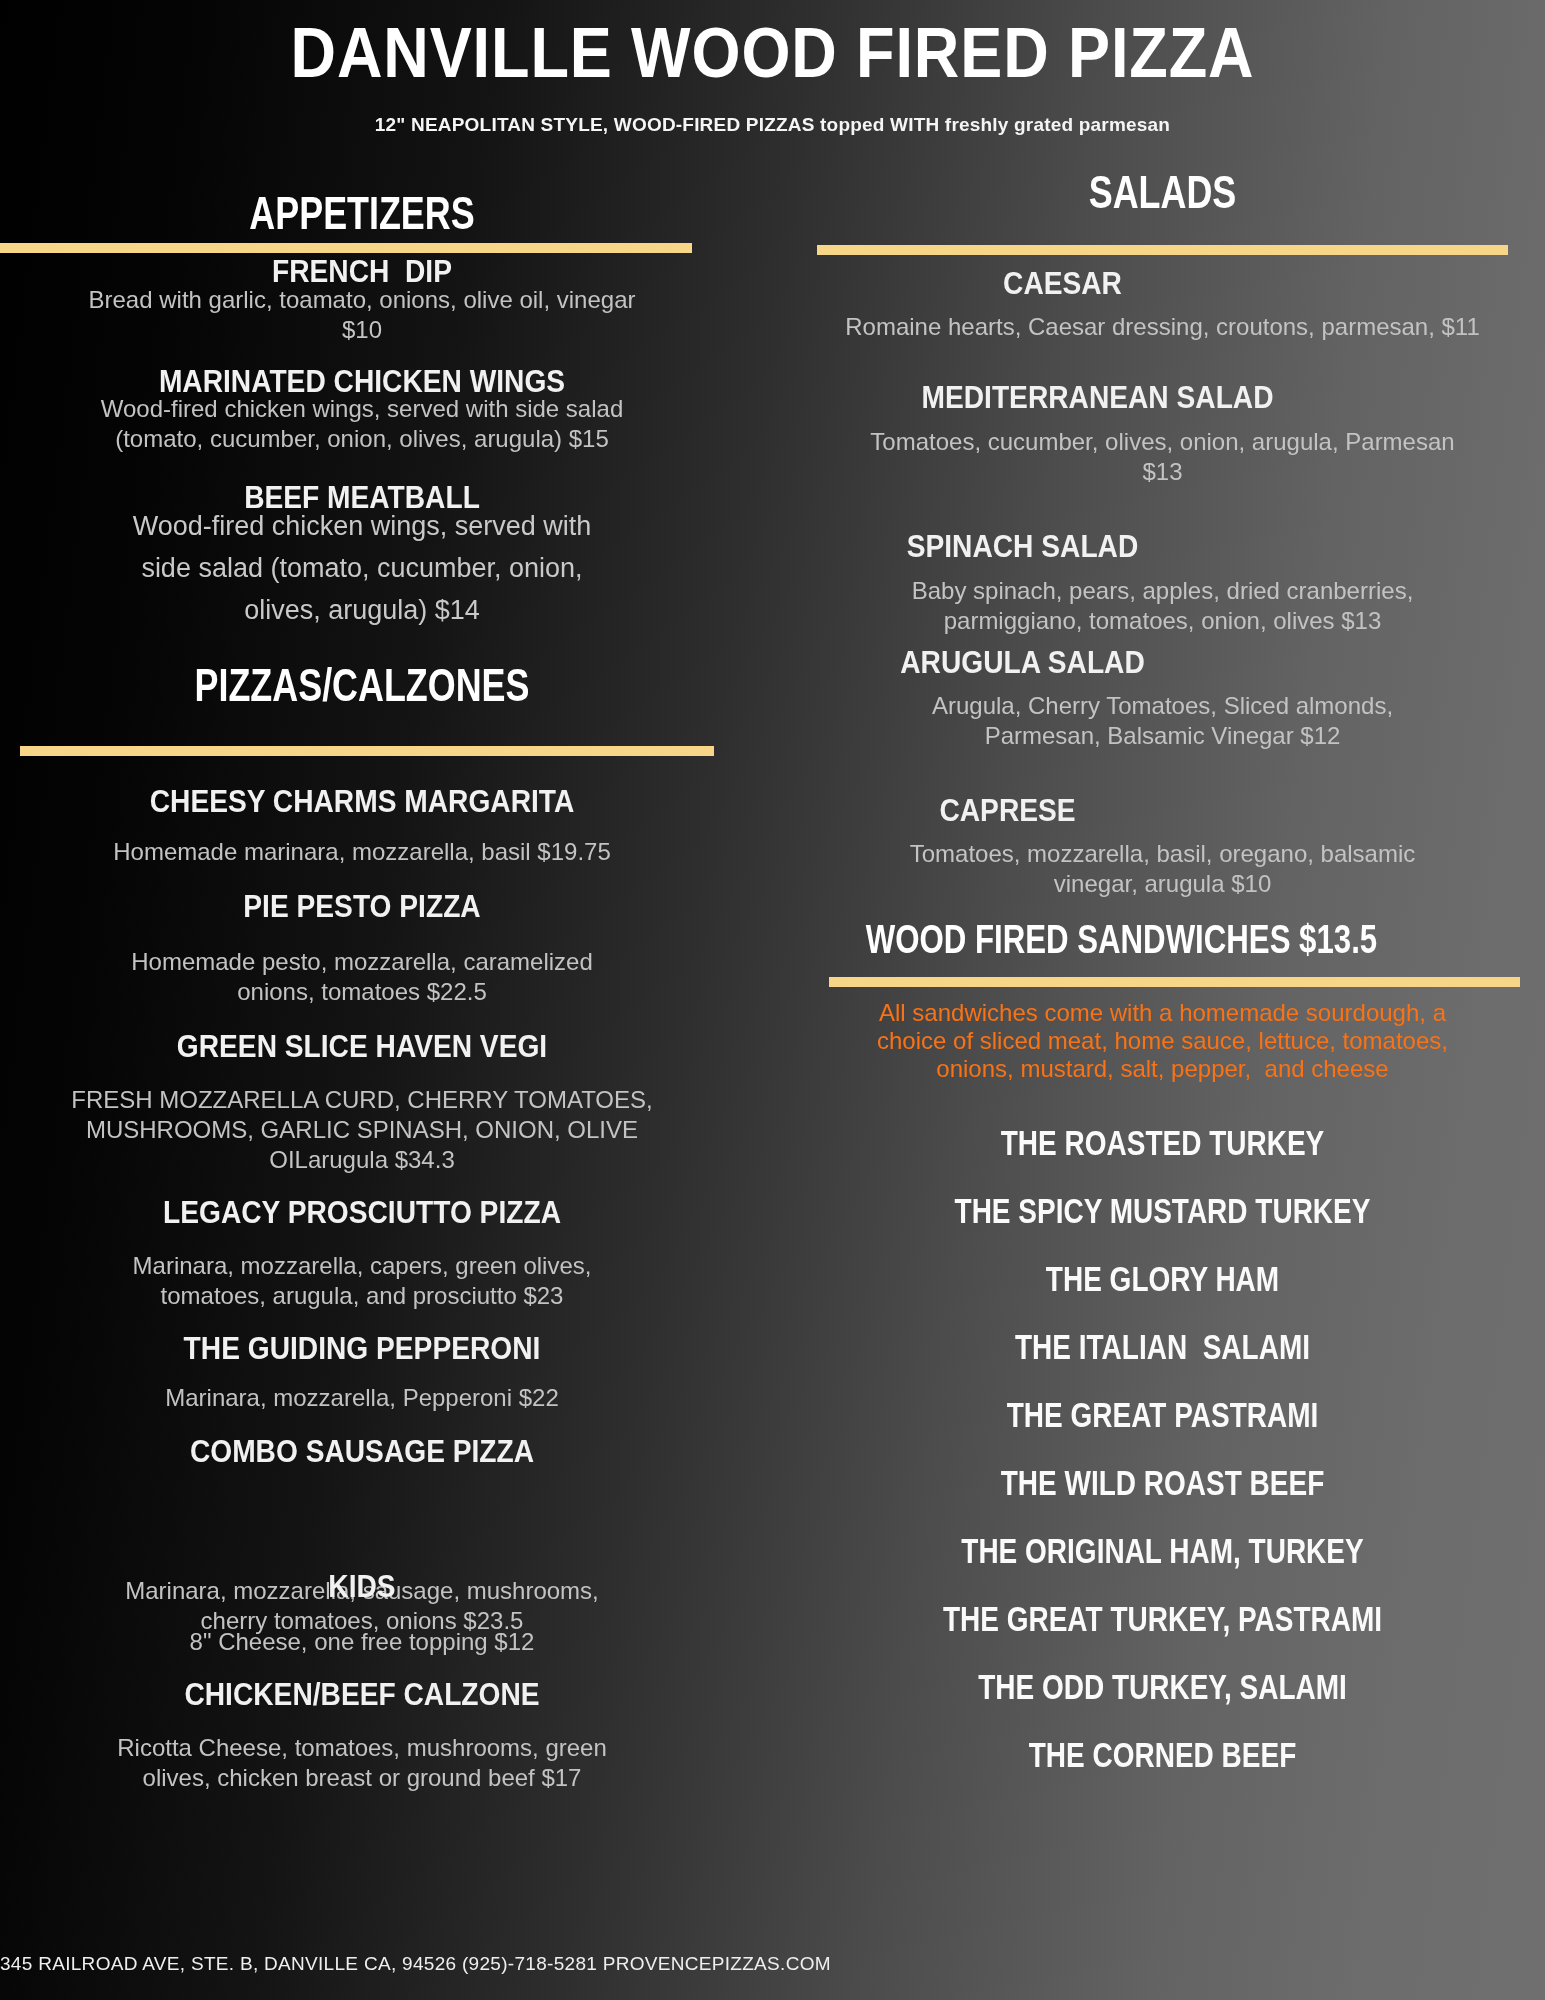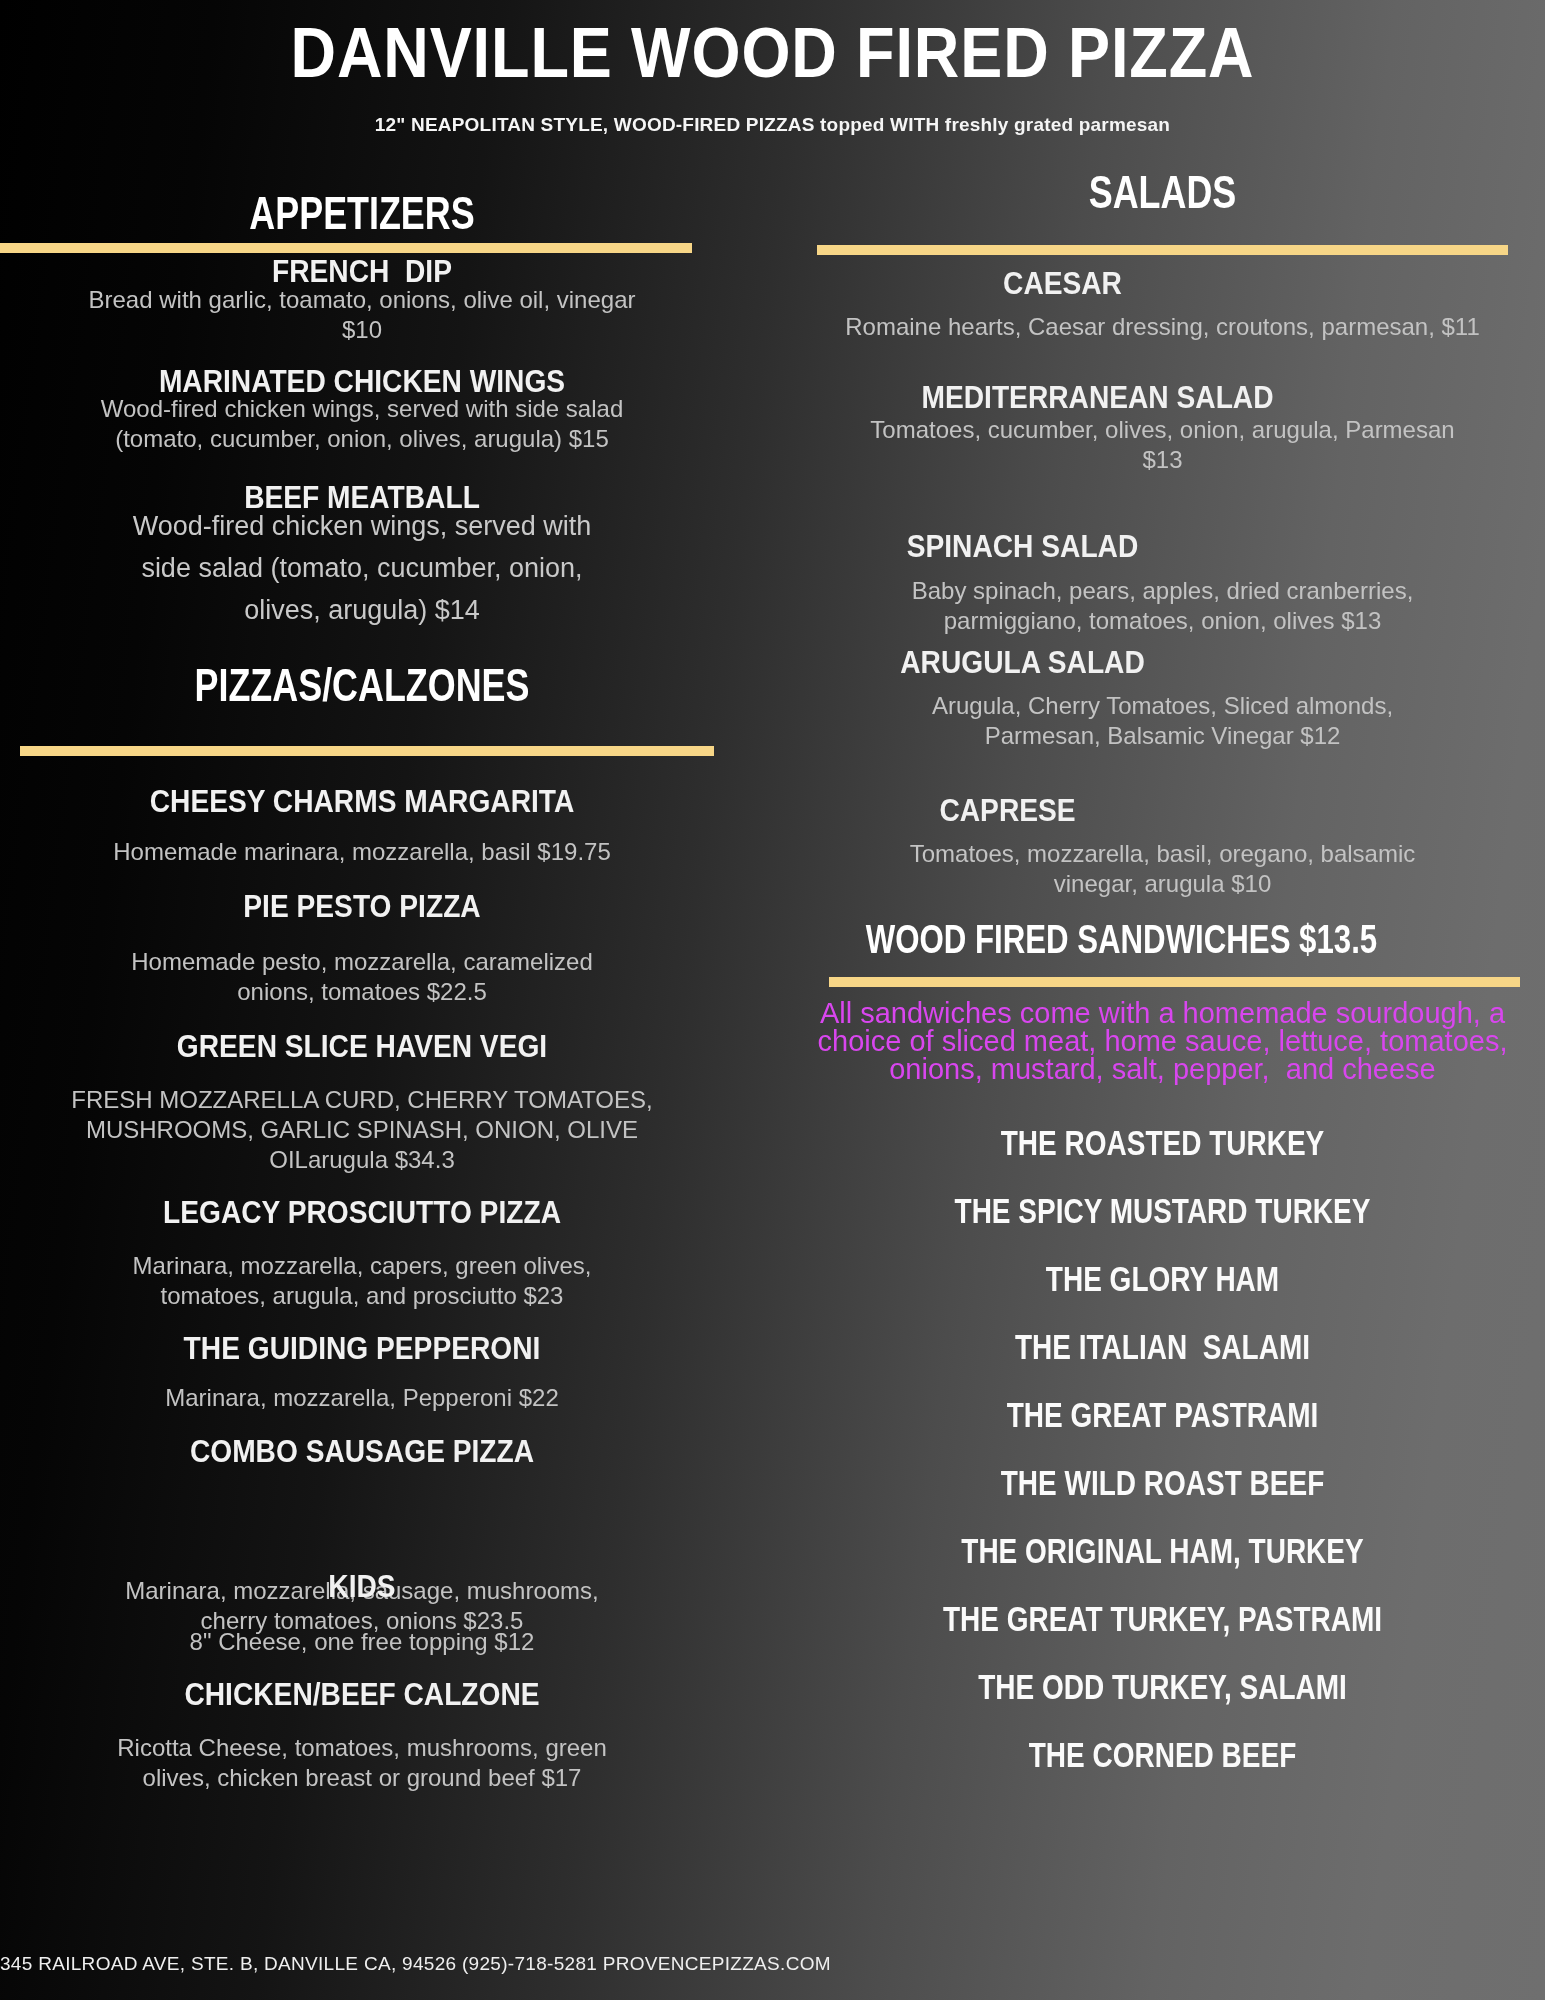--- a/index.html
+++ b/index.html
@@ -33,21 +33,21 @@
   .sand-head { font-size:40px; }
   .rule { position:absolute; height:10px; background:var(--accent); }
   .iname {
     color:#f1f1f1; font-size:32px; font-weight:bold; line-height:1.05;
     transform:scaleX(0.88); white-space:pre-wrap;
   }
   .idesc {
     color:#c3c3c3; font-size:24px; line-height:30px; white-space:pre-wrap;
   }
   .idesc.big { color:#c9c9c9; font-size:27px; line-height:42px; }
-  .intro { color:#d946ef; font-size:29px; line-height:28px; white-space:pre-wrap; }
+  .intro { color:#f97316; font-size:24px; line-height:28px; white-space:pre-wrap; }
   .sitem {
     color:#fafafa; font-size:35px; font-weight:bold; line-height:34px;
     margin-bottom:34px; transform:scaleX(0.8); white-space:pre-wrap;
   }
   .footer {
     position:absolute; top:1953px; left:0; width:100%;
     text-align:left; color:#efefef;
     font-size:19px; font-weight:normal; letter-spacing:0.3px; white-space:pre-wrap;
   }
 </style>
@@ -106,21 +106,21 @@
 <div class="idesc lcol" style="top:1733px">Ricotta Cheese, tomatoes, mushrooms, green
 olives, chicken breast or ground beef $17</div>
 
 <div class="sec-head rcol" style="top:169px">SALADS</div>
 <div class="rule" style="left:817px; top:245px; width:691px"></div>
 
 <div class="iname rcol" style="top:267px; margin-left:-100px">CAESAR</div>
 <div class="idesc rcol" style="top:312px">Romaine hearts, Caesar dressing, croutons, parmesan, $11</div>
 
 <div class="iname rcol" style="top:381px; margin-left:-65px">MEDITERRANEAN SALAD</div>
-<div class="idesc rcol" style="top:415px">Tomatoes, cucumber, olives, onion, arugula, Parmesan
+<div class="idesc rcol" style="top:427px">Tomatoes, cucumber, olives, onion, arugula, Parmesan
 $13</div>
 
 <div class="iname rcol" style="top:530px; margin-left:-140px">SPINACH SALAD</div>
 <div class="idesc rcol" style="top:576px">Baby spinach, pears, apples, dried cranberries,
 parmiggiano, tomatoes, onion, olives $13</div>
 
 <div class="iname rcol" style="top:646px; margin-left:-140px">ARUGULA SALAD</div>
 <div class="idesc rcol" style="top:691px">Arugula, Cherry Tomatoes, Sliced almonds,
 Parmesan, Balsamic Vinegar $12</div>
 

